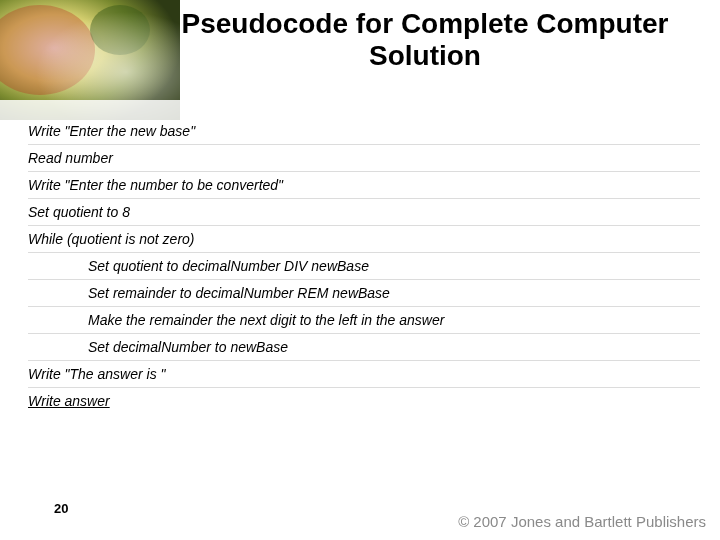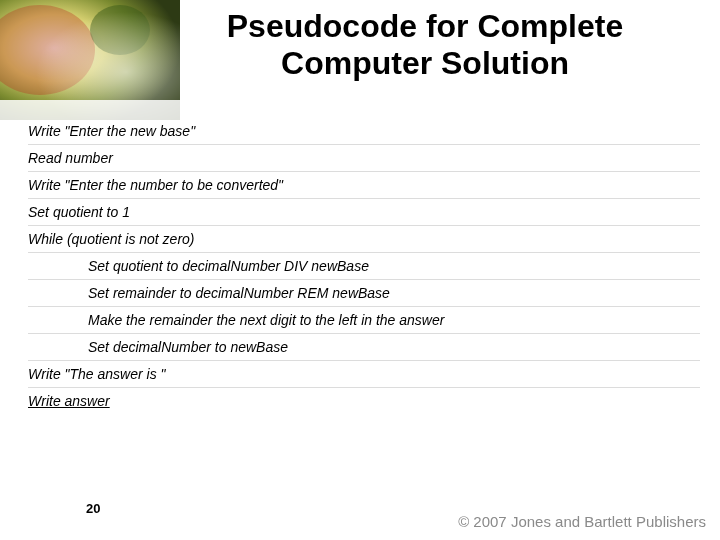--- a/index.html
+++ b/index.html
@@ -24,21 +24,21 @@
     left: 0;
     width: 180px;
     height: 120px;
     z-index: 0;
   }
   .title {
     position: absolute;
     top: 8px;
     left: 160px;
     right: 30px;
-    font-size: 32px;
+    font-size: 28px;
     font-weight: bold;
     font-family: "Arial Black", Arial, sans-serif;
     color: #000000;
     text-align: center;
     line-height: 1.15;
     z-index: 2;
   }
   .pseudocode {
     position: absolute;
     top: 118px;
@@ -63,21 +63,20 @@
     padding-left: 60px;
   }
   .page-number {
     position: absolute;
     bottom: 24px;
     left: 54px;
     font-size: 13px;
     font-weight: bold;
     color: #000;
     z-index: 2;
-    margin-left: 32px;
   }
   .copyright {
     position: absolute;
     bottom: 10px;
     right: 14px;
     font-size: 15px;
     color: #8a8a8a;
     z-index: 2;
   }
 </style>
@@ -105,21 +104,21 @@
     <rect x="0" y="0" width="180" height="120" fill="url(#g2)"></rect>
     <rect x="0" y="100" width="180" height="20" fill="#ffffff" opacity="0.85"></rect>
   </svg>
 
   <div class="title">Pseudocode for Complete Computer Solution</div>
 
   <div class="pseudocode">
     <div class="code-line">Write "Enter the new base"</div>
     <div class="code-line">Read number</div>
     <div class="code-line">Write "Enter the number to be converted"</div>
-    <div class="code-line">Set quotient to 1</div>
+    <div class="code-line">Set quotient to 8</div>
     <div class="code-line">While (quotient is not zero)</div>
     <div class="code-line indent">Set quotient to decimalNumber DIV newBase</div>
     <div class="code-line indent">Set remainder to decimalNumber REM newBase</div>
     <div class="code-line indent">Make the remainder the next digit to the left in the answer</div>
     <div class="code-line indent">Set decimalNumber to newBase</div>
     <div class="code-line">Write "The answer is "</div>
     <div class="code-line">Write answer</div>
   </div>
 
   <div class="page-number">20</div>

